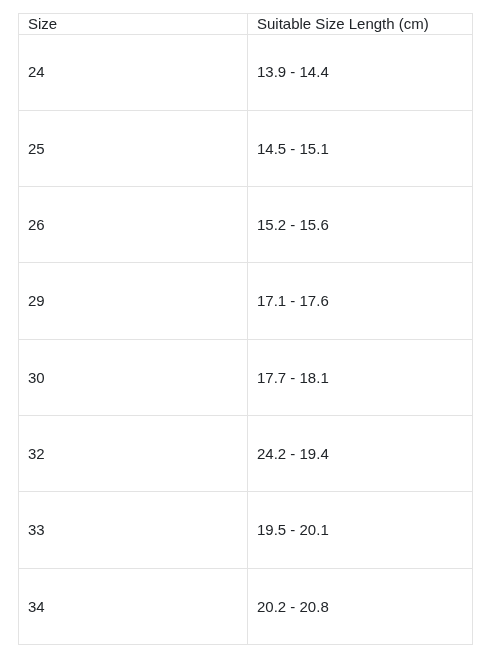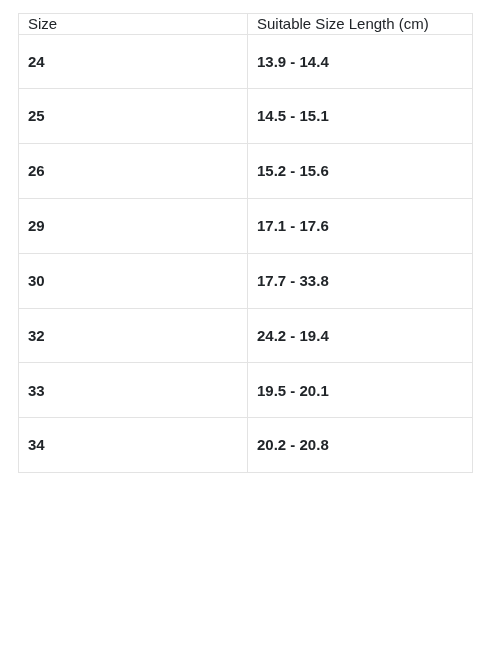--- a/index.html
+++ b/index.html
@@ -18,37 +18,37 @@
   #size-chart-wrapper {
     position: absolute;
     left: 18px;
     top: 13px;
     width: 454px;
     height: 620px;
   }
 
   table.size-chart {
     width: 454px;
-    height: 460px;
+    height: 632px;
     border-collapse: collapse;
     table-layout: fixed;
     background: #ffffff;
   }
 
   table.size-chart col.col-size { width: 229px; }
   table.size-chart col.col-range { width: 225px; }
 
   table.size-chart th,
   table.size-chart td {
     border: 1px solid #e3e3e3;
     padding: 0 9px;
     text-align: left;
     vertical-align: middle;
     font-size: 15px;
-    font-weight: 700;
+    font-weight: 400;
     color: #212529;
     line-height: 1.3;
     white-space: nowrap;
     overflow: hidden;
     background: #ffffff;
   }
 
   table.size-chart th {
     font-weight: 400;
   }
@@ -80,21 +80,21 @@
         <tr>
           <td>26</td>
           <td>15.2 - 15.6</td>
         </tr>
         <tr>
           <td>29</td>
           <td>17.1 - 17.6</td>
         </tr>
         <tr>
           <td>30</td>
-          <td>17.7 - 33.8</td>
+          <td>17.7 - 18.1</td>
         </tr>
         <tr>
           <td>32</td>
           <td>24.2 - 19.4</td>
         </tr>
         <tr>
           <td>33</td>
           <td>19.5 - 20.1</td>
         </tr>
         <tr>

